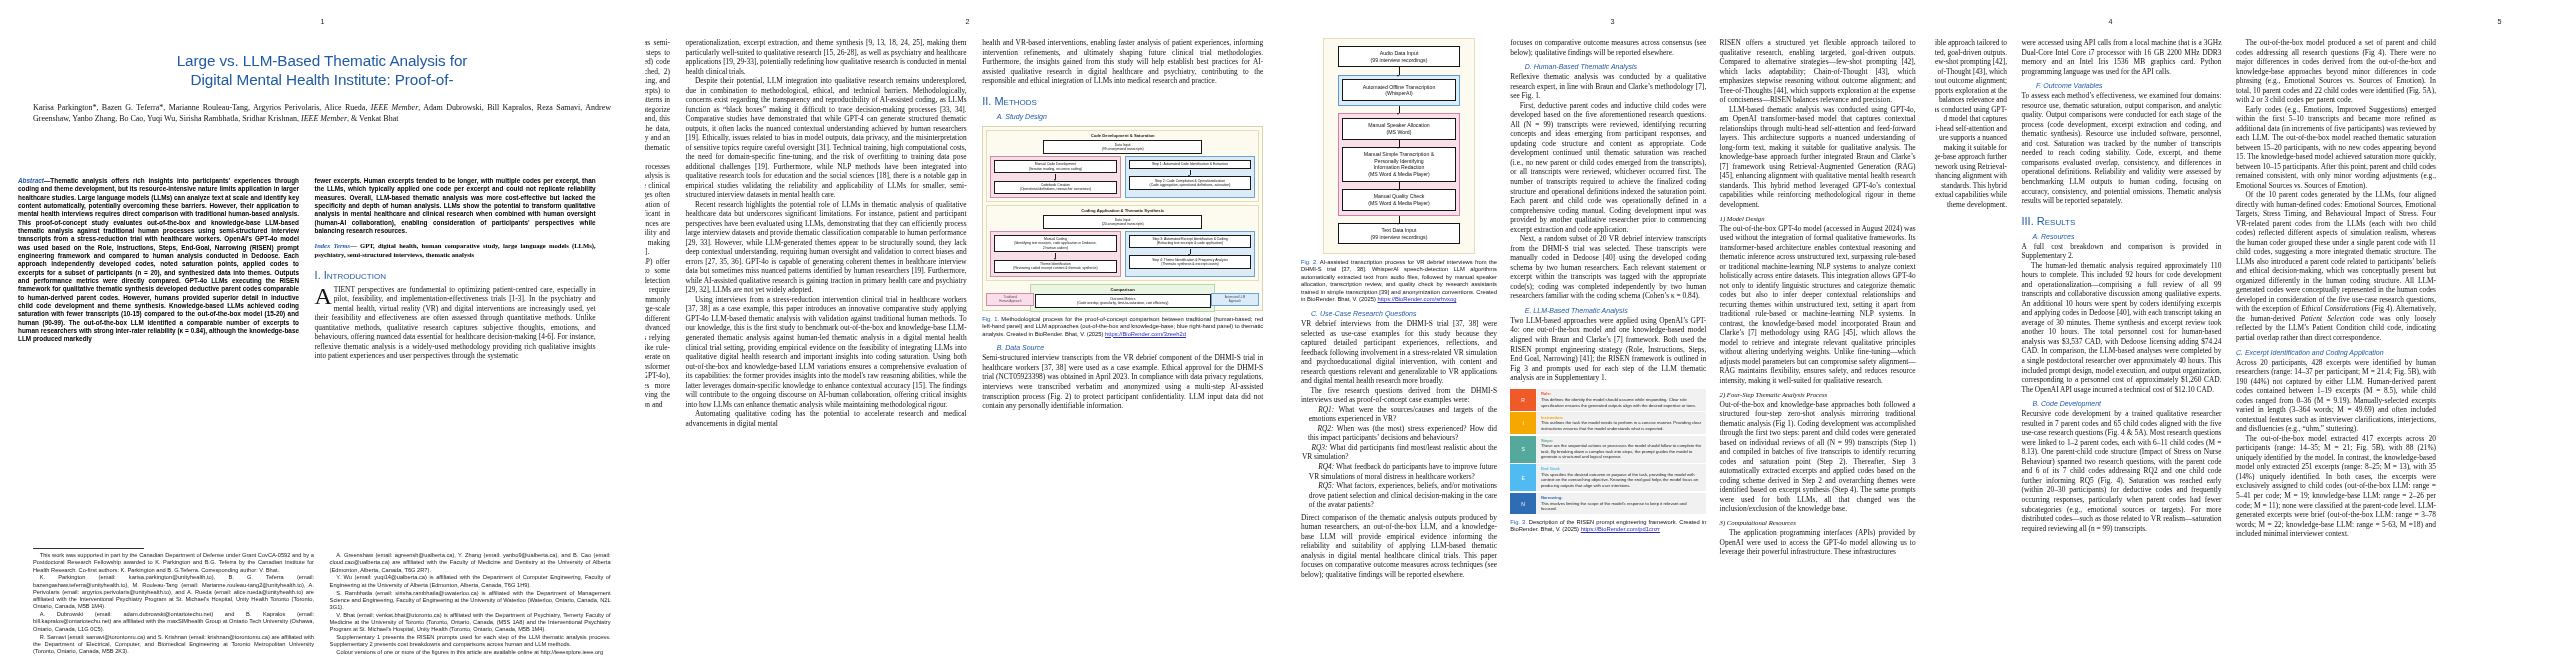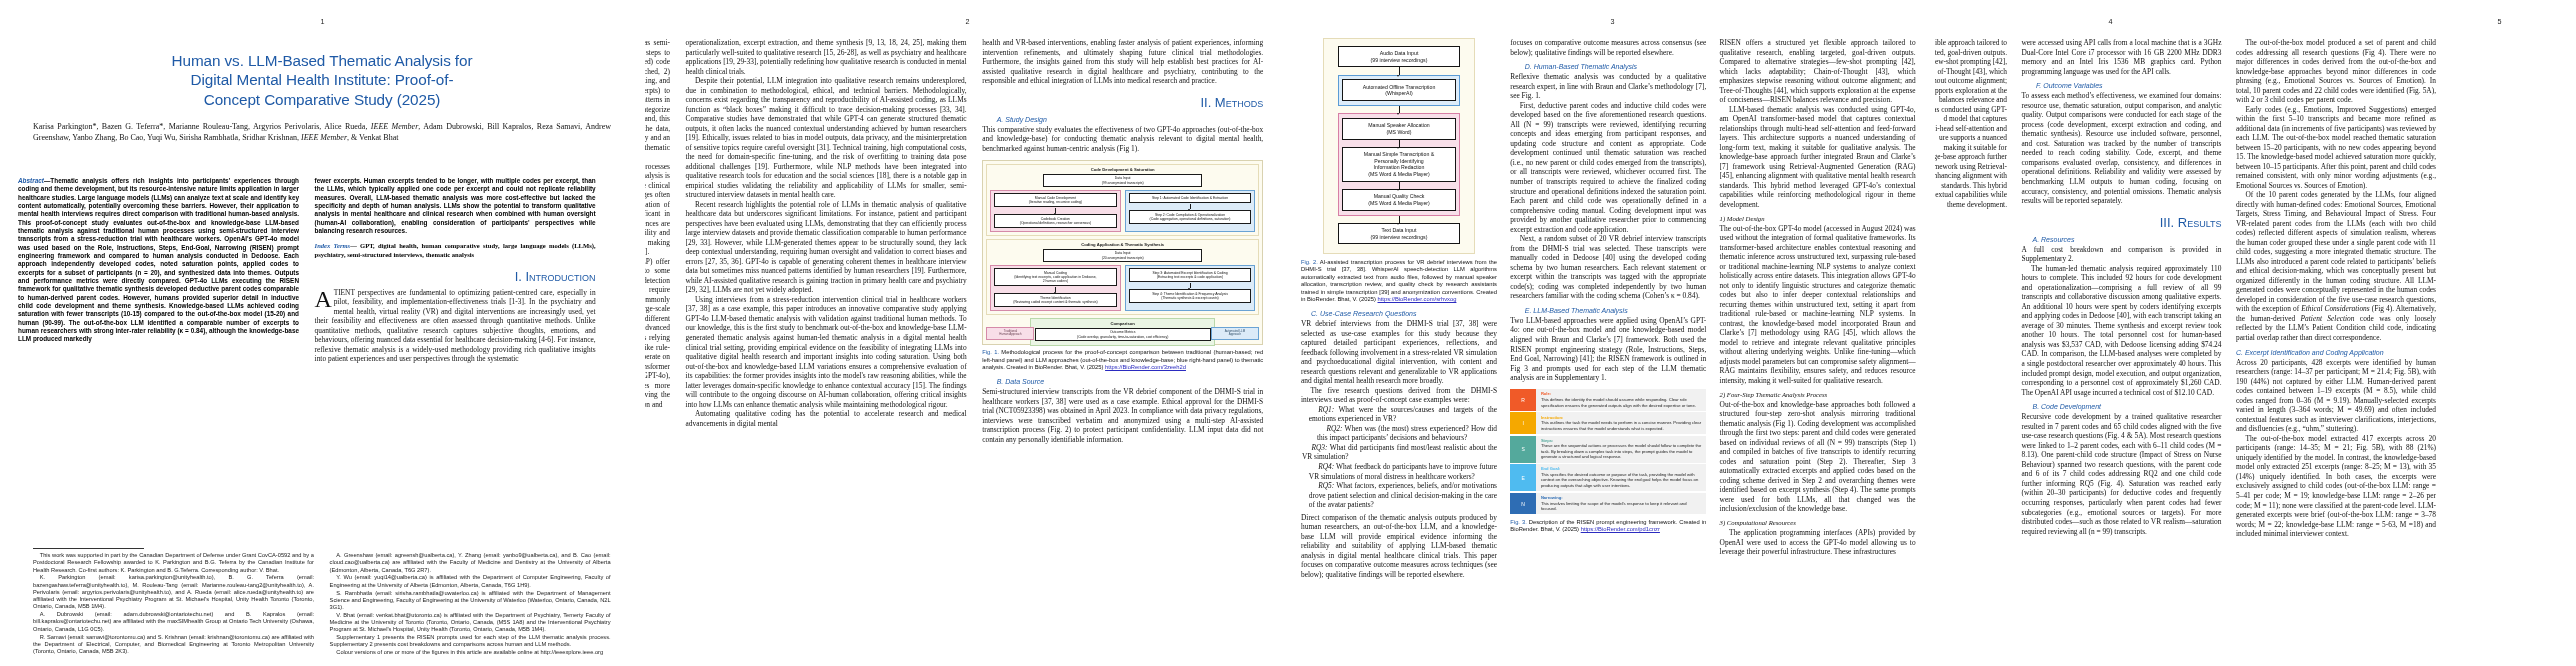--- a/index.html
+++ b/index.html
@@ -71,23 +71,23 @@
     font-family: "Liberation Serif", serif;
     font-size: 6.6px;
     line-height: 1.30;
     font-weight: bold;
     text-align: justify;
   }
   .indexterms .lead { color: #1f5aa6; font-style: italic; }
 
   .sec-head {
     font-family: "Liberation Sans", sans-serif;
-    font-size: 13px;
+    font-size: 11px;
     color: #1f5aa6;
-    text-align: right;
+    text-align: left;
     margin: 9px 0 3.9px 0;
     font-variant: small-caps;
   }
   .subsec {
     font-family: "Liberation Sans", sans-serif;
     font-style: italic;
     font-size: 7px;
     color: #1f5aa6;
     margin: 6.1px 0 2.2px 14.5px;
   }
@@ -187,23 +187,22 @@
 </head>
 <body>
 
 <div class="viewer">
 
   <div class="page">
     <div class="folio">1</div>
 
     <div class="titleblock">
       <div class="paper-title">
-        <div>Human vs. LLM-Based Thematic Analysis for</div>
+        <div>Large vs. LLM-Based Thematic Analysis for</div>
         <div>Digital Mental Health Institute: Proof-of-</div>
-        <div>Concept Comparative Study (2025)</div>
       </div>
       <div class="authors" id="authors">Karisa Parkington*, Bazen G. Teferra*, Marianne Rouleau-Tang, Argyrios Perivolaris, Alice Rueda, <i>IEEE Member</i>, Adam Dubrowski, Bill Kapralos, Reza Samavi, Andrew Greenshaw, Yanbo Zhang, Bo Cao, Yuqi Wu, Sirisha Rambhatla, Sridhar Krishnan, <i>IEEE Member</i>, &amp; Venkat Bhat</div>
     </div>
 
     <div class="cols" style="top:177px;">
       <div class="col">
         <div class="abstract">
           <span class="lead">Abstract</span><span>—</span><span>Thematic analysis offers rich insights into participants' experiences through coding and theme development, but its resource-intensive nature limits application in larger healthcare studies. Large language models (LLMs) can analyze text at scale and identify key content automatically, potentially overcoming these barriers. However, their application to mental health interviews requires direct comparison with traditional human-based analysis. This proof-of-concept study evaluates out-of-the-box and knowledge-base LLM-based thematic analysis against traditional human processes using semi-structured interview transcripts from a stress-reduction trial with healthcare workers.  OpenAI's GPT-4o model was used based on the Role, Instructions, Steps, End-Goal, Narrowing (RISEN) prompt engineering framework and compared to human analysis conducted in Dedoose. Each approach independently developed codes, noted saturation points, applied codes to excerpts for a subset of participants (n = 20), and synthesized data into themes. Outputs and performance metrics were directly compared. GPT-4o LLMs executing the RISEN framework for qualitative thematic synthesis developed deductive parent codes comparable to human-derived parent codes. However, humans provided superior detail in inductive child code development and theme synthesis. Knowledge-based LLMs achieved coding saturation with fewer transcripts (10-15) compared to the out-of-the-box model (15-20) and human (90-99). The out-of-the-box LLM identified a comparable number of excerpts to human researchers with strong inter-rater reliability (κ = 0.84), although the knowledge-base LLM produced markedly</span>
         </div>
       </div>
@@ -253,21 +252,20 @@
         <p class="body">Despite their potential, LLM integration into qualitative research remains underexplored, due in combination to methodological, ethical, and technical barriers. Methodologically, concerns exist regarding the transparency and reproducibility of AI-assisted coding, as LLMs function as “black boxes” making it difficult to trace decision-making processes [33, 34]. Comparative studies have demonstrated that while GPT-4 can generate structured thematic outputs, it often lacks the nuanced contextual understanding achieved by human researchers [19]. Ethically, issues related to bias in model outputs, data privacy, and the misinterpretation of sensitive topics require careful oversight [31]. Technical training, high computational costs, the need for domain-specific fine-tuning, and the risk of overfitting to training data pose additional challenges [19]. Furthermore, while NLP methods have been integrated into qualitative research tools for education and the social sciences [18], there is a notable gap in empirical studies validating the reliability and applicability of LLMs for smaller, semi-structured interview datasets in mental health care.</p>
         <p class="body">Recent research highlights the potential role of LLMs in thematic analysis of qualitative healthcare data but underscores significant limitations. For instance, patient and participant perspectives have been evaluated using LLMs, demonstrating that they can efficiently process large interview datasets and provide thematic classification comparable to human performance [29, 33]. However, while LLM-generated themes appear to be structurally sound, they lack deep contextual understanding, requiring human oversight and validation to correct biases and errors [27, 35, 36]. GPT-4o is capable of generating coherent themes in healthcare interview data but sometimes miss nuanced patterns identified by human researchers [19]. Furthermore, while AI-assisted qualitative research is gaining traction in primary health care and psychiatry [29, 32], LLMs are not yet widely adopted.</p>
         <p class="body">Using interviews from a stress-reduction intervention clinical trial in healthcare workers [37, 38] as a case example, this paper introduces an innovative comparative study applying GPT-4o LLM-based thematic analysis with validation against traditional human methods. To our knowledge, this is the first study to benchmark out-of-the-box and knowledge-base LLM-generated thematic analysis against human-led thematic analysis in a digital mental health clinical trial setting, providing empirical evidence on the feasibility of integrating LLMs into qualitative digital health research and important insights into coding saturation. Using both out-of-the-box and knowledge-based LLM variations ensures a comprehensive evaluation of its capabilities: the former provides insights into the model's raw reasoning abilities, while the latter leverages domain-specific knowledge to enhance contextual accuracy [15]. The findings will contribute to the ongoing discourse on AI-human collaboration, offering critical insights into how LLMs can enhance thematic analysis while maintaining methodological rigour.</p>
         <p class="body">Automating qualitative coding has the potential to accelerate research and medical advancements in digital mental</p>
       </div>
       <div class="col">
         <p class="body noind">health and VR-based interventions, enabling faster analysis of patient experiences, informing intervention refinements, and ultimately shaping future clinical trial methodologies. Furthermore, the insights gained from this study will help establish best practices for AI-assisted qualitative research in digital healthcare and psychiatry, contributing to the responsible and ethical integration of LLMs into medical research and practice.</p>
 
         <div class="sec-head">II. Methods</div>
         <div class="subsec">A.   Study Design</div>
-        <p class="body noind">This comparative study evaluates the effectiveness of two GPT-4o approaches (out-of-the-box and knowledge-base) for conducting thematic analysis relevant to digital mental health, benchmarked against human-centric analysis (Fig 1).</p>
 
         <div style="margin-top:6.7px;">
           <div class="fig1">
             <div class="fg-stage">
               <div class="fg-title">Code Development &amp; Saturation</div>
               <div class="fg-box fg-datain pre">Data Input<br>(99 anonymized transcripts)</div>
               <div class="fg-two">
                 <div class="fg-pane human">
                   <div class="fg-box pre">Manual Code Development<br>(Iterative reading, recursive coding)</div>
                   <div class="fg-arrow"></div>
@@ -343,21 +341,21 @@
           <div class="figcap">
             <span class="lbl">Fig. 2.</span><span> AI-assisted transcription process for VR debrief interviews from the DHMI-S trial [37, 38]. WhisperAI speech-detection LLM algorithms automatically extracted text from audio files, followed by manual speaker allocation, transcription review, and quality check by research assistants trained in simple transcription [39] and anonymization conventions.  Created in BioRender. Bhat, V. (2025) </span><span class="lnk">https://BioRender.com/srhvxog</span>
           </div>
         </div>
 
         <div class="subsec" style="margin-left:10px">C.   Use-Case Research Questions</div>
         <p class="body noind">VR debrief interviews from the DHMI-S trial [37, 38] were selected as use-case examples for this study because they captured detailed participant experiences, reflections, and feedback following involvement in a stress-related VR simulation and psychoeducational digital intervention, with content and research questions relevant and generalizable to VR applications and digital mental health research more broadly.</p>
         <p class="body">The five research questions derived from the DHMI-S interviews used as proof-of-concept case examples were:</p>
         <div id="rqlist">
             <p class="body" style="margin-left: 7.8px;"><i>RQ1:</i> What were the sources/causes and targets of the emotions experienced in VR?</p>
-            <p class="body" style="margin-left: 16px;"><i>RQ2:</i> When was (the most) stress experienced? How did this impact participants’ decisions and behaviours?</p>
+            <p class="body" style="margin-left: 7px;"><i>RQ2:</i> When was (the most) stress experienced? How did this impact participants’ decisions and behaviours?</p>
             <p class="body" style="margin-left: 1px;"><i>RQ3:</i> What did participants find most/least realistic about the VR simulation?</p>
             <p class="body" style="margin-left: 7.8px;"><i>RQ4:</i> What feedback do participants have to improve future VR simulations of moral distress in healthcare workers?</p>
             <p class="body" style="margin-left: 7.8px;"><i>RQ5:</i> What factors, experiences, beliefs, and/or motivations drove patient selection and clinical decision-making in the care of the avatar patients?</p>
           </div>
         <p class="body noind" style="margin-top:3.3px">Direct comparison of the thematic analysis outputs produced by human researchers, an out-of-the-box LLM, and a knowledge-base LLM will provide empirical evidence informing the reliability and suitability of applying LLM-based thematic analysis in digital mental healthcare clinical trials. This paper focuses on comparative outcome measures across techniques (see below); qualitative findings will be reported elsewhere.</p>
       </div>
 
       <div class="col" style="width:196px">
 
         <p class="body noind" id="p3mid-lead">focuses on comparative outcome measures across consensus (see below); qualitative findings will be reported elsewhere.</p>

